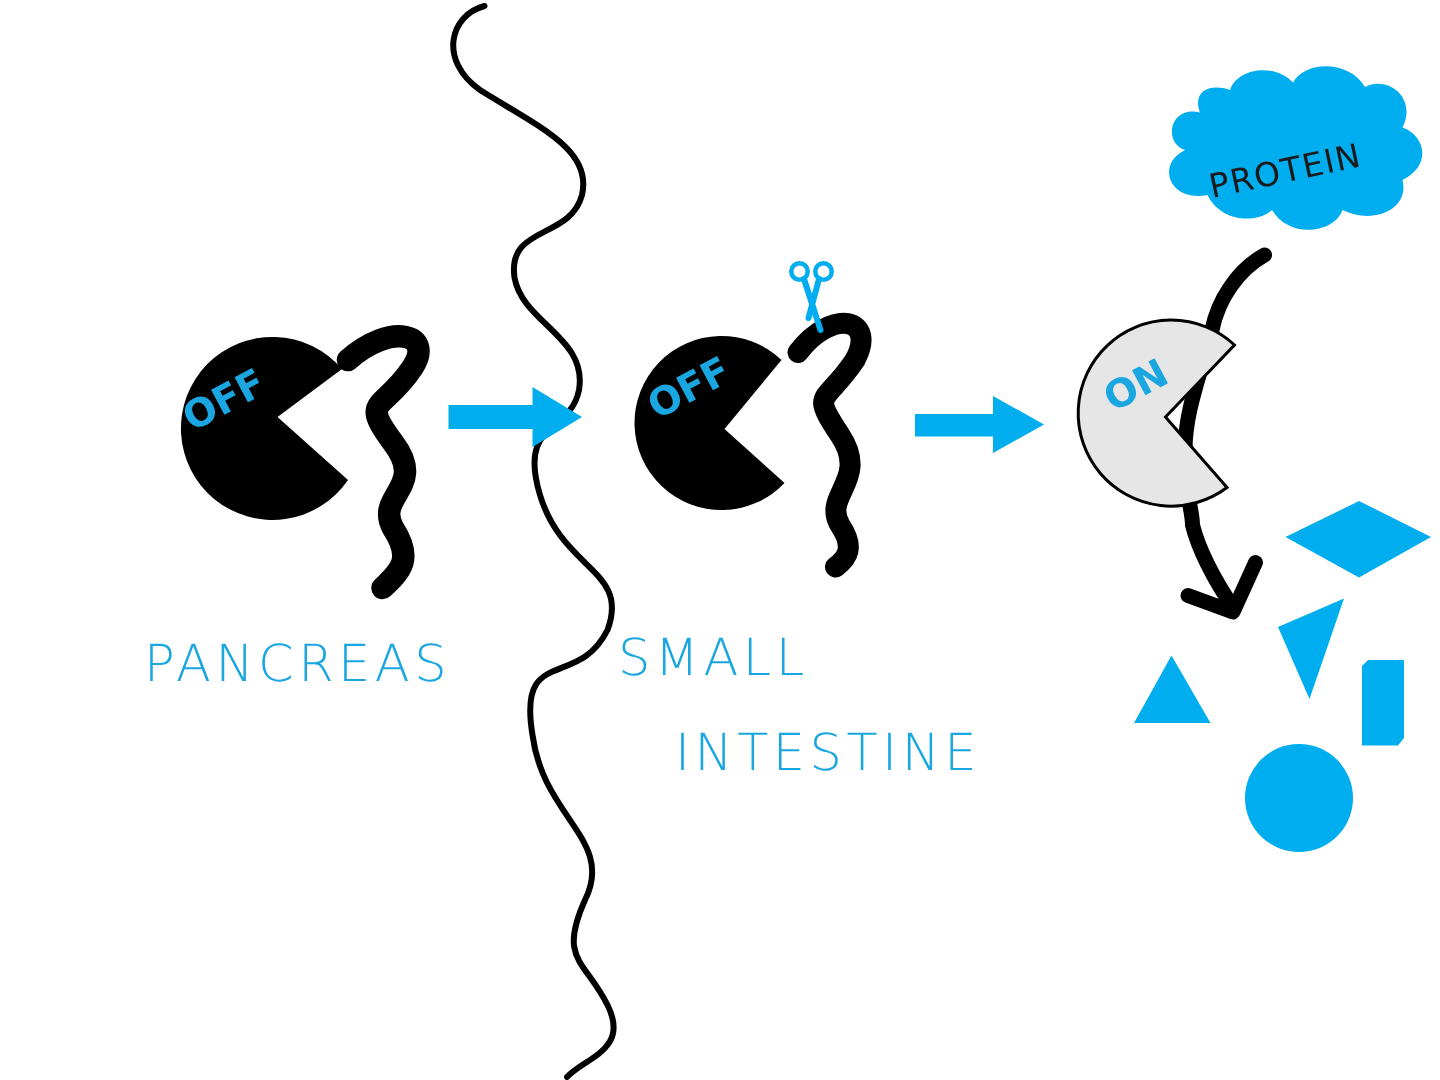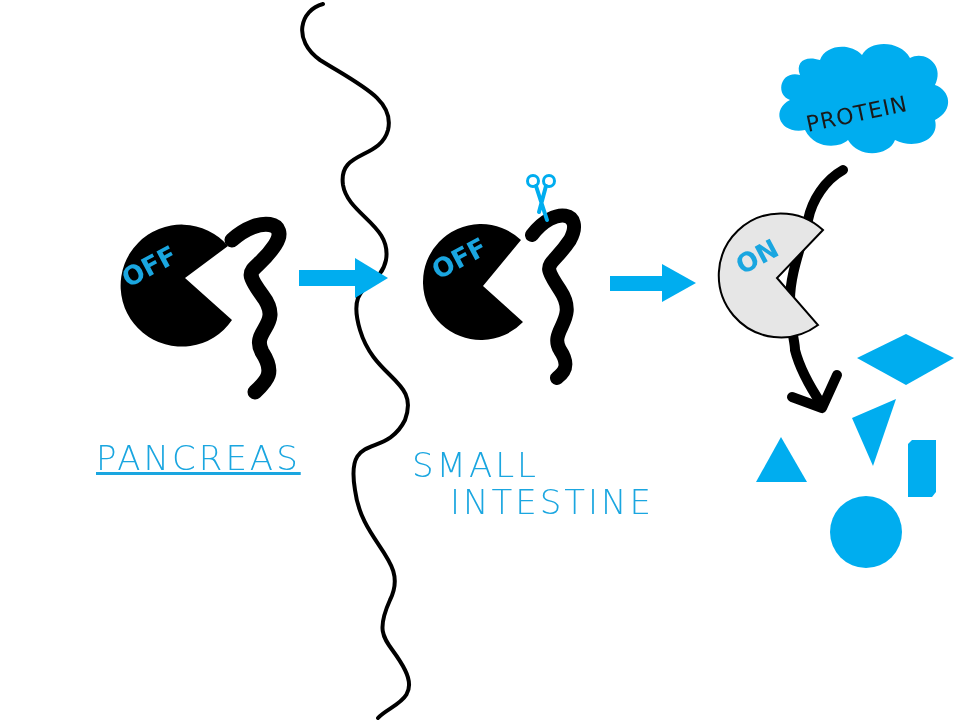--- a/index.html
+++ b/index.html
@@ -59,15 +59,15 @@
 
   <g>
     <polygon points="857,358 906,334 954,358 906,385" fill="#00adef"></polygon>
     <polygon points="852,418 896,399 873,466" fill="#00adef"></polygon>
     <polygon points="781,437 756,482 807,482" fill="#00adef"></polygon>
     <path d="M912 440 L936 440 L936 492 L932 497 L908 497 L908 444 Z" fill="#00adef"></path>
     <circle cx="866" cy="532" r="36" fill="#00adef"></circle>
   </g>
 </svg>
 
-<div class="label" style="left:96px; top:441px;text-decoration:underline;">PANCREAS</div>
-<div class="label" style="left:412px; top:448px;">SMALL</div>
+<div class="label" style="left:96px; top:426px;">PANCREAS</div>
+<div class="label" style="left:412px; top:422px;">SMALL</div>
 <div class="label" style="left:450px; top:456px;margin-top:29px;">INTESTINE</div>
 
 </body></html>

